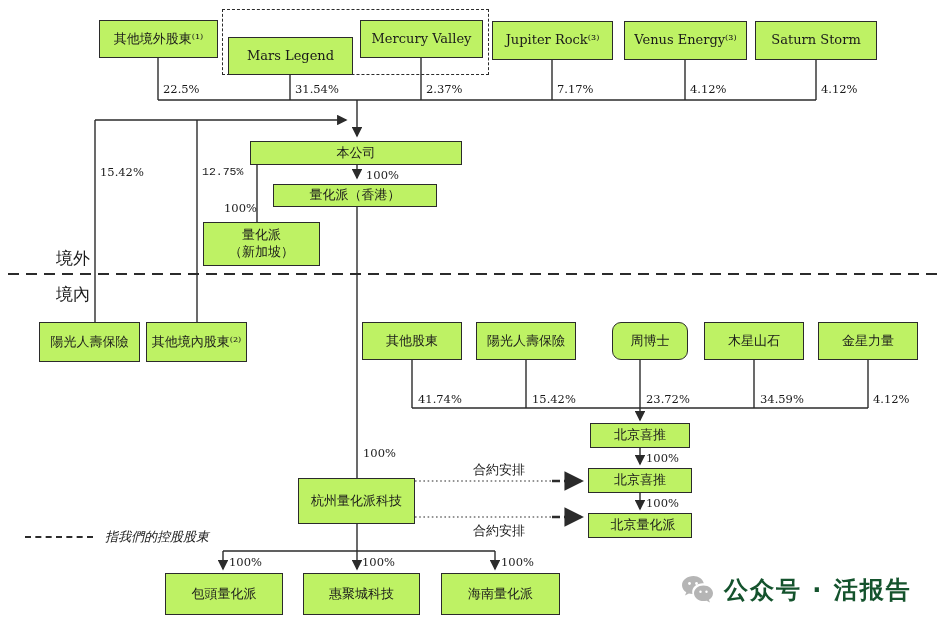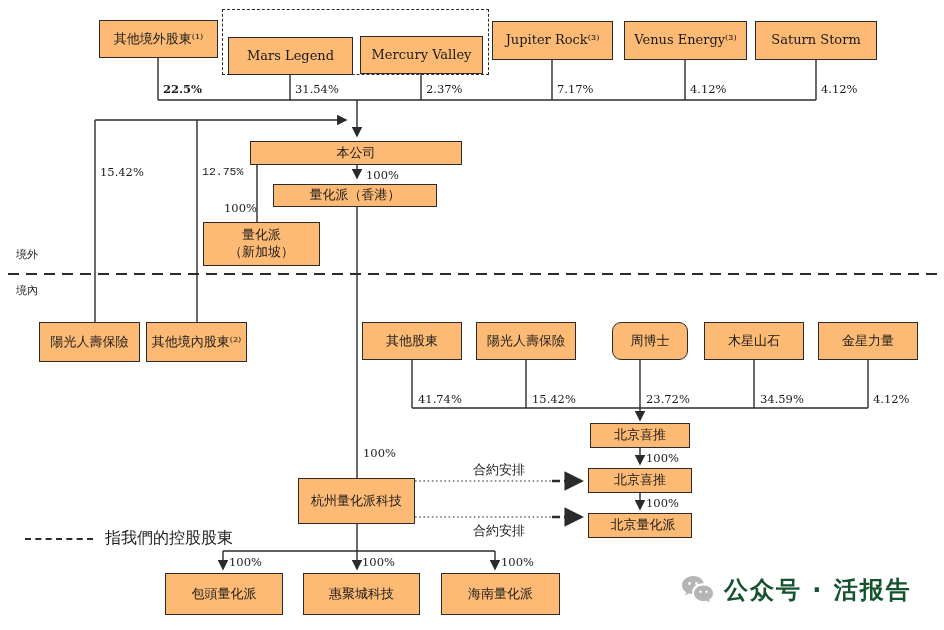--- a/index.html
+++ b/index.html
@@ -2,36 +2,36 @@
 <html><head>
 <meta charset="utf-8">
 <style>
   html,body{margin:0;padding:0;background:#fff;}
   #stage{
     position:relative;width:944px;height:630px;background:#ffffff;overflow:hidden;
     font-family:"DejaVu Serif","Liberation Serif",serif;color:#1a1a1a;
   }
   .wires{position:absolute;left:0;top:0;width:944px;height:630px;}
   .node{
-    position:absolute;box-sizing:border-box;border:1.5px solid #2b2b2b;background:#fdba74;
+    position:absolute;box-sizing:border-box;border:1.5px solid #2b2b2b;background:#bef264;
     display:flex;align-items:center;justify-content:center;text-align:center;
     font-size:13px;line-height:1.3;white-space:pre-line;z-index:2;
   }
   .pct{
     position:absolute;font-size:11.5px;color:#1a1a1a;white-space:nowrap;z-index:3;
   }
-  .region-label{position:absolute;font-size:11px;z-index:3;}
+  .region-label{position:absolute;font-size:17px;z-index:3;margin-left:40px;}
   .anno{position:absolute;font-size:13px;z-index:3;white-space:nowrap;}
   .dashed-group{
     position:absolute;left:222px;top:9px;width:265px;height:64px;
     border:1.6px dashed #2b2b2b;z-index:1;
   }
   .legend-row{position:absolute;left:25px;top:528px;display:flex;align-items:center;z-index:3;}
   .legend-dash{width:68px;height:0;border-top:2.2px dashed #2b2b2b;margin-right:12px;}
-  .legend-text{font-size:16px;}
+  .legend-text{font-size:13px;font-style:italic;}
   .watermark{
     position:absolute;left:680px;top:574px;display:flex;align-items:center;z-index:3;
     color:#14532d;
   }
   .watermark .wm-text{
     font-size:24px;font-weight:bold;letter-spacing:2px;margin-left:8px;
     font-family:"DejaVu Sans","Liberation Sans",sans-serif;
   }
   .wm-icon{width:36px;height:32px;display:block;}
 </style>
@@ -93,26 +93,26 @@
       <line x1="552" y1="517" x2="581" y2="517" stroke-width="2.6" stroke-dasharray="8 4" marker-end="url(#arr)"></line>
     </g>
 
     <line x1="8" y1="274" x2="938" y2="274" stroke="#2b2b2b" stroke-width="2.2" stroke-dasharray="11 7"></line>
   </svg>
 
   <div class="dashed-group"></div>
 
   <div class="node" style="left:99px;top:20px;width:119px;height:38px;">其他境外股東⁽¹⁾</div>
   <div class="node" style="left:228px;top:37px;width:125px;height:38px;">Mars Legend</div>
-  <div class="node" style="left:360px;top:20px;width:123px;height:38px;margin-top:16px;">Mercury Valley</div>
+  <div class="node" style="left:360px;top:20px;width:123px;height:38px;">Mercury Valley</div>
   <div class="node" style="left:492px;top:21px;width:121px;height:39px;">Jupiter Rock⁽³⁾</div>
   <div class="node" style="left:624px;top:21px;width:123px;height:39px;">Venus Energy⁽³⁾</div>
   <div class="node" style="left:755px;top:21px;width:122px;height:39px;">Saturn Storm</div>
 
-  <span class="pct" style="left:163px;top:82px;font-weight:bold;">22.5%</span>
+  <span class="pct" style="left:163px;top:82px;">22.5%</span>
   <span class="pct" style="left:295px;top:82px;">31.54%</span>
   <span class="pct" style="left:426px;top:82px;">2.37%</span>
   <span class="pct" style="left:557px;top:82px;">7.17%</span>
   <span class="pct" style="left:690px;top:82px;">4.12%</span>
   <span class="pct" style="left:821px;top:82px;">4.12%</span>
 
   <div class="node" style="left:250px;top:141px;width:212px;height:24px;">本公司</div>
   <span class="pct" style="left:366px;top:168px;">100%</span>
   <div class="node" style="left:273px;top:184px;width:164px;height:23px;">量化派（香港）</div>
   <span class="pct" style="left:224px;top:201px;">100%</span>

